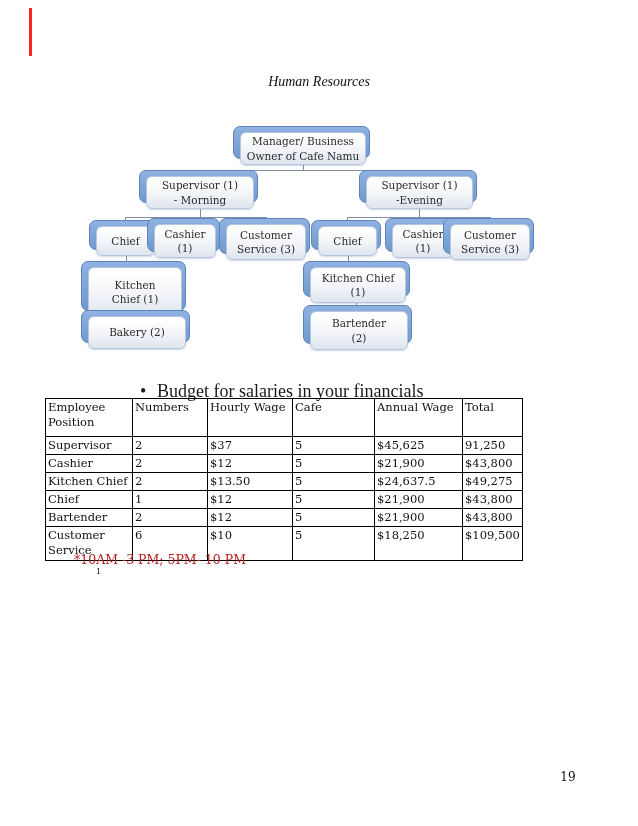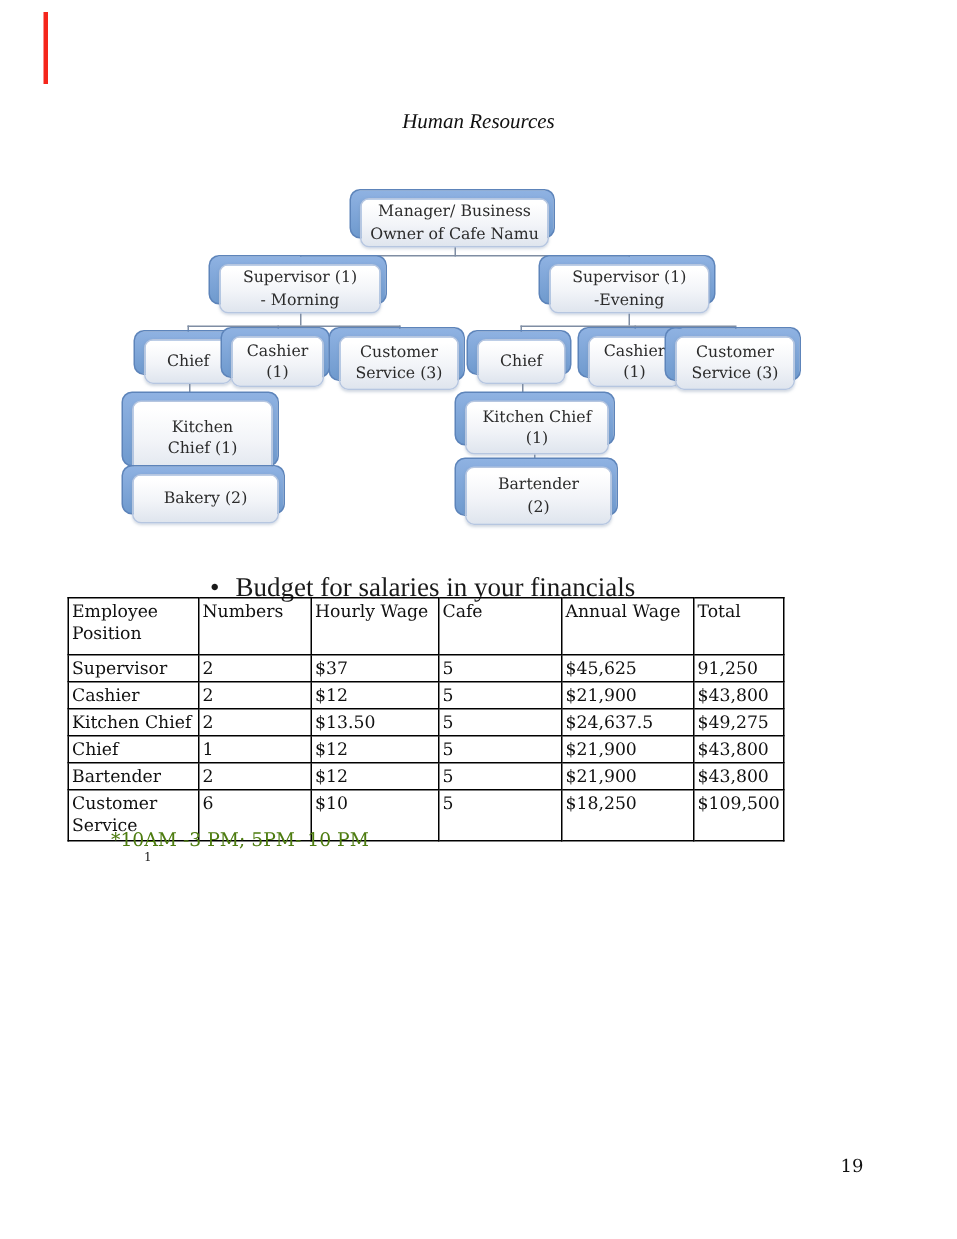--- a/index.html
+++ b/index.html
@@ -55,21 +55,21 @@
   }
   .salary-table td, .salary-table th {
     border: 1px solid #000; text-align: left; vertical-align: top;
     padding: 1px 2px; font-weight: normal; line-height: 1.3;
   }
   .salary-table th.h { height: 38px; }
   .salary-table td { height: 17px; }
 
   .footnote {
     position: absolute; left: 74px; top: 552px;
-    font-family: "DejaVu Serif", serif; font-size: 12.5px; color: #4d7c0f;
+    font-family: "DejaVu Serif", serif; font-size: 12.5px; color: #b91c1c;
   }
   .footnote-sup {
     position: absolute; left: 96px; top: 567px;
     font-family: "DejaVu Serif", serif; font-size: 8px; color: #111;
   }
   .page-number {
     position: absolute; left: 548px; top: 770px; width: 40px;
     text-align: center; font-family: "DejaVu Serif", serif;
     font-size: 12px; color: #111;
   }

